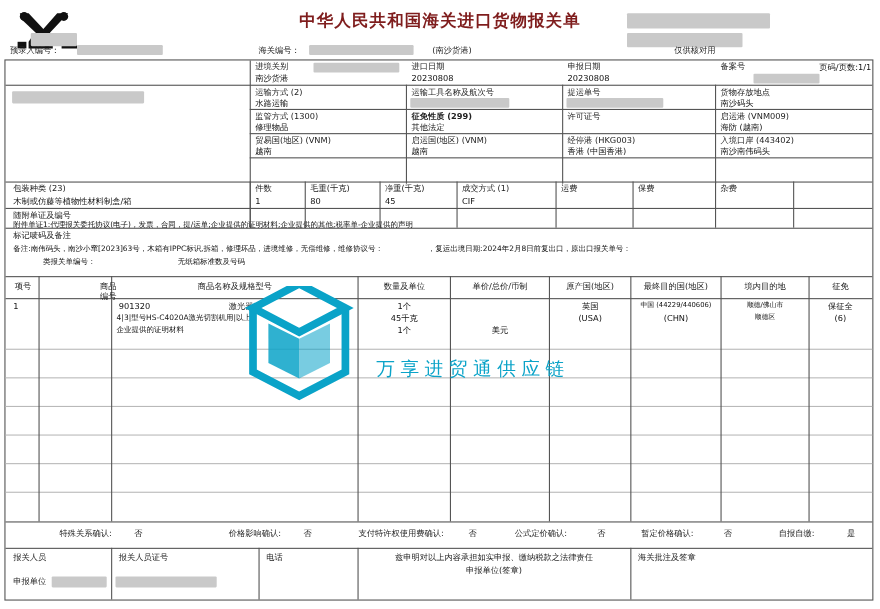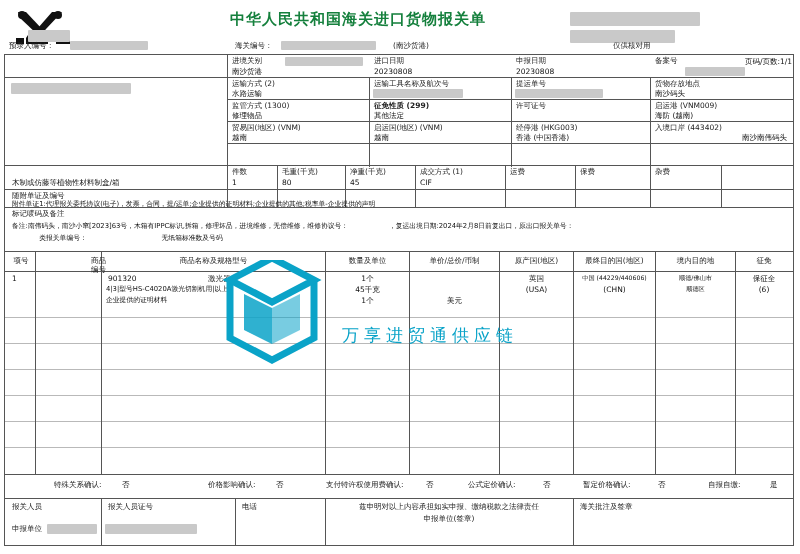--- a/index.html
+++ b/index.html
@@ -29,25 +29,25 @@
   }
   .logo {
     position: absolute;
     left: 12px; top: 8px;
     width: 62px; height: 40px;
   }
   .doc-title {
     position: absolute;
     left: 230px; top: 10px;
     width: 340px;
-    text-align: left;
+    text-align: center;
     font-size: 15px;
     font-weight: bold;
     letter-spacing: 1px;
-    color: #15803d;
+    color: #7f1d1d;
     font-family: "DejaVu Sans", "Liberation Sans", sans-serif;
   }
   .redact-box {
     position: absolute;
     background: #c9c9c9;
     border-radius: 1px;
   }
   
   .frame {
     position: absolute;
@@ -216,24 +216,25 @@
     <div class="cell lbl" style="left:224px; top:67px; width:138px;">贸易国(地区) (VNM)</div>
     <div class="cell val" style="left:224px; top:77px; width:138px;">越南</div>
 
     <div class="cell lbl" style="left:366px; top:67px; width:138px;">启运国(地区) (VNM)</div>
     <div class="cell val" style="left:366px; top:77px; width:138px;">越南</div>
 
     <div class="cell lbl" style="left:508px; top:67px; width:135px;">经停港 (HKG003)</div>
     <div class="cell val" style="left:508px; top:77px; width:135px;">香港 (中国香港)</div>
 
     <div class="cell lbl" style="left:647px; top:67px; width:138px;">入境口岸 (443402)</div>
-    <div class="cell val" style="left:647px; top:77px; width:138px;text-align:right;">南沙南伟码头</div>
+    <div class="cell val" style="left:647px; top:77px; width:138px;">南沙南伟码头</div>
 
     <div class="redact-box" style="left:6px; top:28px; width:120px; height:11px;"></div>
 
+    <div class="cell lbl" style="left:4px; top:111px; width:216px;">包装种类 (23)</div>
     <div class="cell val" style="left:4px; top:122px; width:216px;">木制或仿藤等植物性材料制盒/箱</div>
 
     <div class="cell lbl" style="left:224px; top:111px; width:48px;">件数</div>
     <div class="cell val" style="left:224px; top:122px; width:48px;">1</div>
 
     <div class="cell lbl" style="left:274px; top:111px; width:66px;">毛重(千克)</div>
     <div class="cell val" style="left:274px; top:122px; width:66px;">80</div>
 
     <div class="cell lbl" style="left:342px; top:111px; width:66px;">净重(千克)</div>
     <div class="cell val" style="left:342px; top:122px; width:66px;">45</div>

